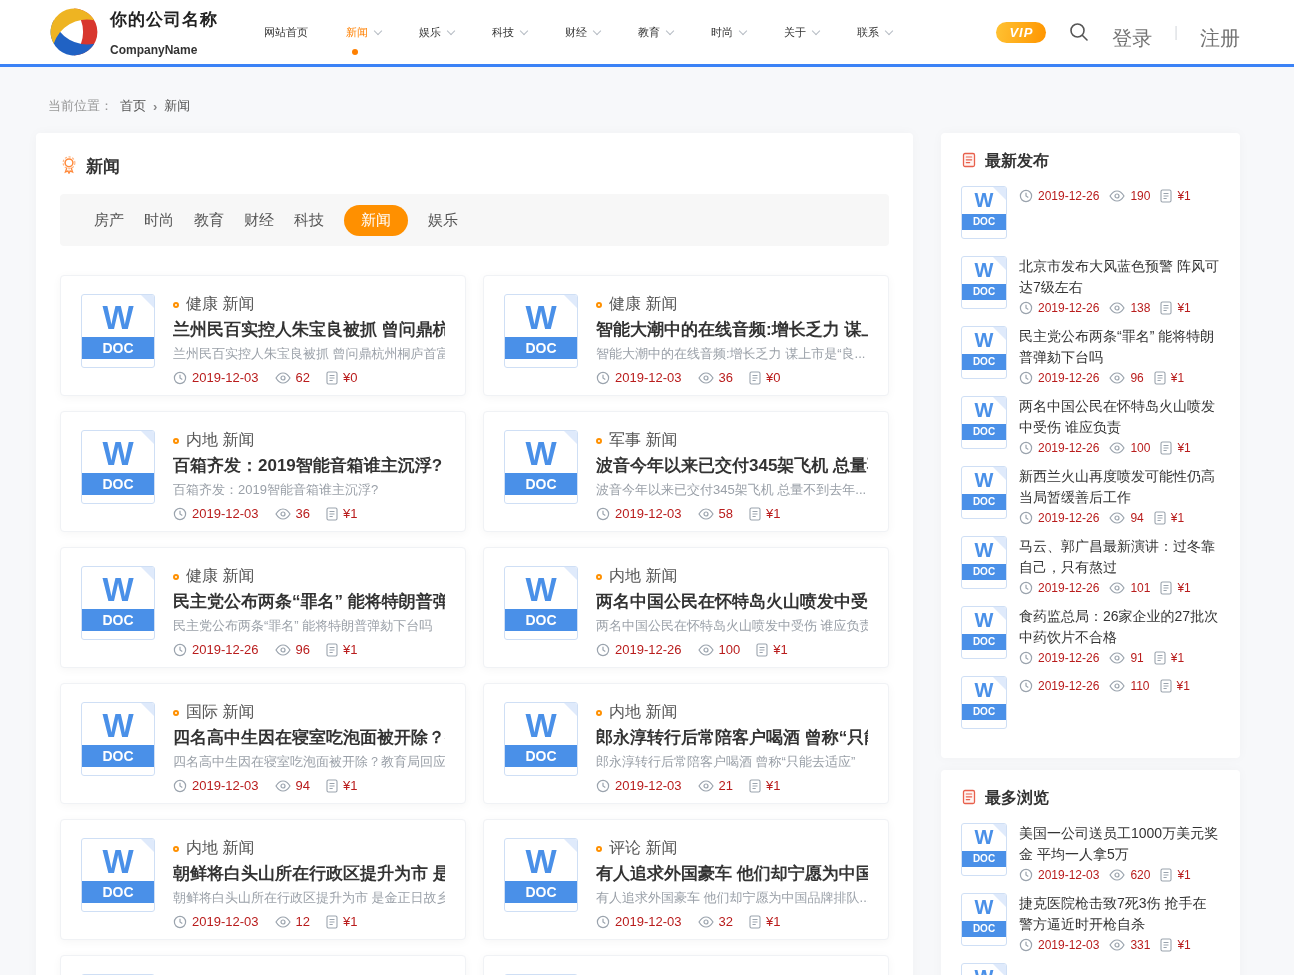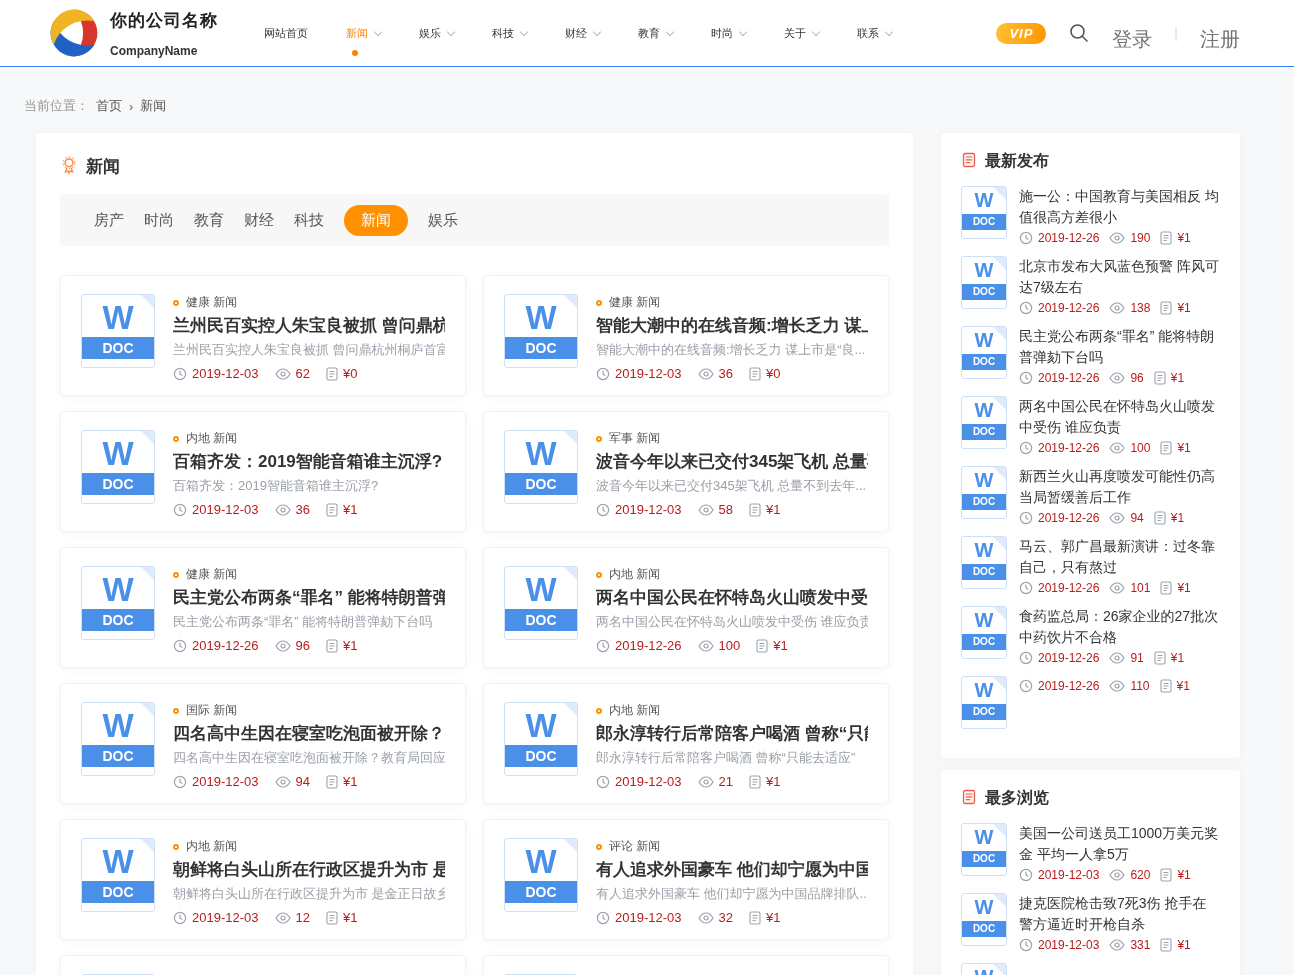--- a/index.html
+++ b/index.html
@@ -1,42 +1,42 @@
 <!DOCTYPE html>
 <html><head>
 <meta charset="utf-8">
 <style>
   * { margin:0; padding:0; box-sizing:border-box; }
   body { font-family:"Liberation Sans","DejaVu Sans",sans-serif; background:#f7f8fa; }
   .page { width:1294px; height:975px; overflow:hidden; background:#f7f8fa; position:relative; }
 
   
   .top-header { display:flex; align-items:center; height:67px; background:#fff;
-    border-bottom:1px solid #3b82f6; padding:0 54px 0 48px; }
+    border-bottom:3px solid #3b82f6; padding:0 54px 0 48px; }
   .logo { display:block; width:52px; height:52px; }
   .brand { margin-left:10px; }
   .brand-zh { font-size:17px; font-weight:bold; color:#222; letter-spacing:1px; }
   .brand-en { font-size:12px; font-weight:bold; color:#333; margin-top:12px; }
   .main-nav { display:flex; align-items:center; gap:38px; margin-left:46px; }
   .nav-item { display:inline-flex; align-items:center; font-size:11px; color:#333;
     cursor:pointer; position:relative; text-decoration:none; }
   .nav-item.active { color:#ff8000; }
   .caret { display:inline-block; width:6px; height:6px; border-right:1px solid #b6bcc4;
     border-bottom:1px solid #b6bcc4; transform:rotate(45deg); margin-left:7px; margin-top:-3px; }
   .nav-dot { position:absolute; left:calc(50% - 12px); bottom:-15px; width:6px; height:6px;
     border-radius:50%; background:#ff8000; }
   .h-right { margin-left:auto; display:flex; align-items:center; gap:22px; }
   .vip { padding:3px 13px; border-radius:12px; background:linear-gradient(100deg,#ffc233,#ff9500);
     color:#fff; font-weight:bold; font-style:italic; font-size:13px; letter-spacing:1px; cursor:pointer; }
   .search-btn { display:inline-flex; cursor:pointer; }
   .auth { font-size:20px; color:#737373; text-decoration:none; cursor:pointer;margin-top:12px; }
   .auth-div { color:#d9dce0; font-size:14px; }
 
   
-  .crumb { margin:30px 0 18px; padding:0 24px; font-size:13px; color:#999;
+  .crumb { margin:30px 0 18px; padding:0 48px; font-size:13px; color:#999;
     display:flex; align-items:center; gap:7px; }
   .c-link { color:#555; text-decoration:none; cursor:pointer; }
   .c-sep { color:#888; font-weight:bold; }
   .c-cur { color:#555; }
 
   
   .content { display:flex; align-items:flex-start; padding:0 54px 0 36px; gap:28px; }
   .panel { background:#fff; border-radius:4px; box-shadow:0 0 12px rgba(0,0,0,.03); }
   .main-panel { width:877px; padding:22px 24px 24px; min-height:900px; }
 
@@ -48,21 +48,21 @@
     display:flex; align-items:center; padding:0 34px; gap:20px; }
   .filter-item { font-size:15px; color:#555; cursor:pointer; }
   .filter-item.active { background:#ff9000; color:#fff; padding:6px 17px; border-radius:16px; }
 
   
   .cards { margin-top:29px; display:grid; grid-template-columns:1fr 1fr; gap:15px 17px; }
   .card { background:#fff; border:1px solid #f0f2f5; border-radius:4px;
     box-shadow:0 2px 10px rgba(0,0,0,.04); height:121px; padding:18px 20px;
     display:flex; align-items:flex-start; overflow:hidden; cursor:pointer; }
   .c-body { flex:1; min-width:0; margin-left:18px; }
-  .c-cat { display:flex; align-items:center; gap:7px; font-size:12px; color:#555; margin-bottom:4px; }
+  .c-cat { display:flex; align-items:center; gap:7px; font-size:16px; color:#555; margin-bottom:4px; }
   .ring { width:6px; height:6px; border:2px solid #ff9000; border-radius:50%; display:inline-block; }
   .c-title { font-size:17px; font-weight:bold; color:#333; line-height:21px; margin-bottom:5px;
     white-space:nowrap; overflow:hidden; }
   .c-sum { font-size:13px; color:#9aa0a8; line-height:17px; margin-bottom:8px;
     white-space:nowrap; overflow:hidden; }
   .meta { display:flex; align-items:center; gap:16px; font-size:13px; color:#b91c1c; }
   .meta .m { display:inline-flex; align-items:center; gap:5px; }
   .meta .mi { display:inline-flex; }
   .meta.sm { font-size:12px; gap:10px; margin-top:3px; }
 
@@ -659,21 +659,20 @@
             <span class="sec-title sm">最新发布</span>
           </div>
           <div class="side-list">
             <div class="side-item">
               <span class="doc-ic sm">
                 <i class="fold"></i>
                 <b class="dw">W</b>
                 <i class="band">DOC</i>
               </span>
               <div class="si-body">
-                <div class="si-title">施一公：中国教育与美国相反 均值很高方差很小</div>
                 <div class="meta sm">
                   <span class="m">
                     <span class="mi">
                       <svg width="14" height="14" viewBox="0 0 14 14" fill="none" stroke="#9aa3ad" stroke-width="1.2">
                         <circle cx="7" cy="7" r="5.6"></circle>
                         <path d="M7 3.8V7l2.3 1.4"></path>
                       </svg>
                     </span>
                     <span>2019-12-26</span>
                   </span>

